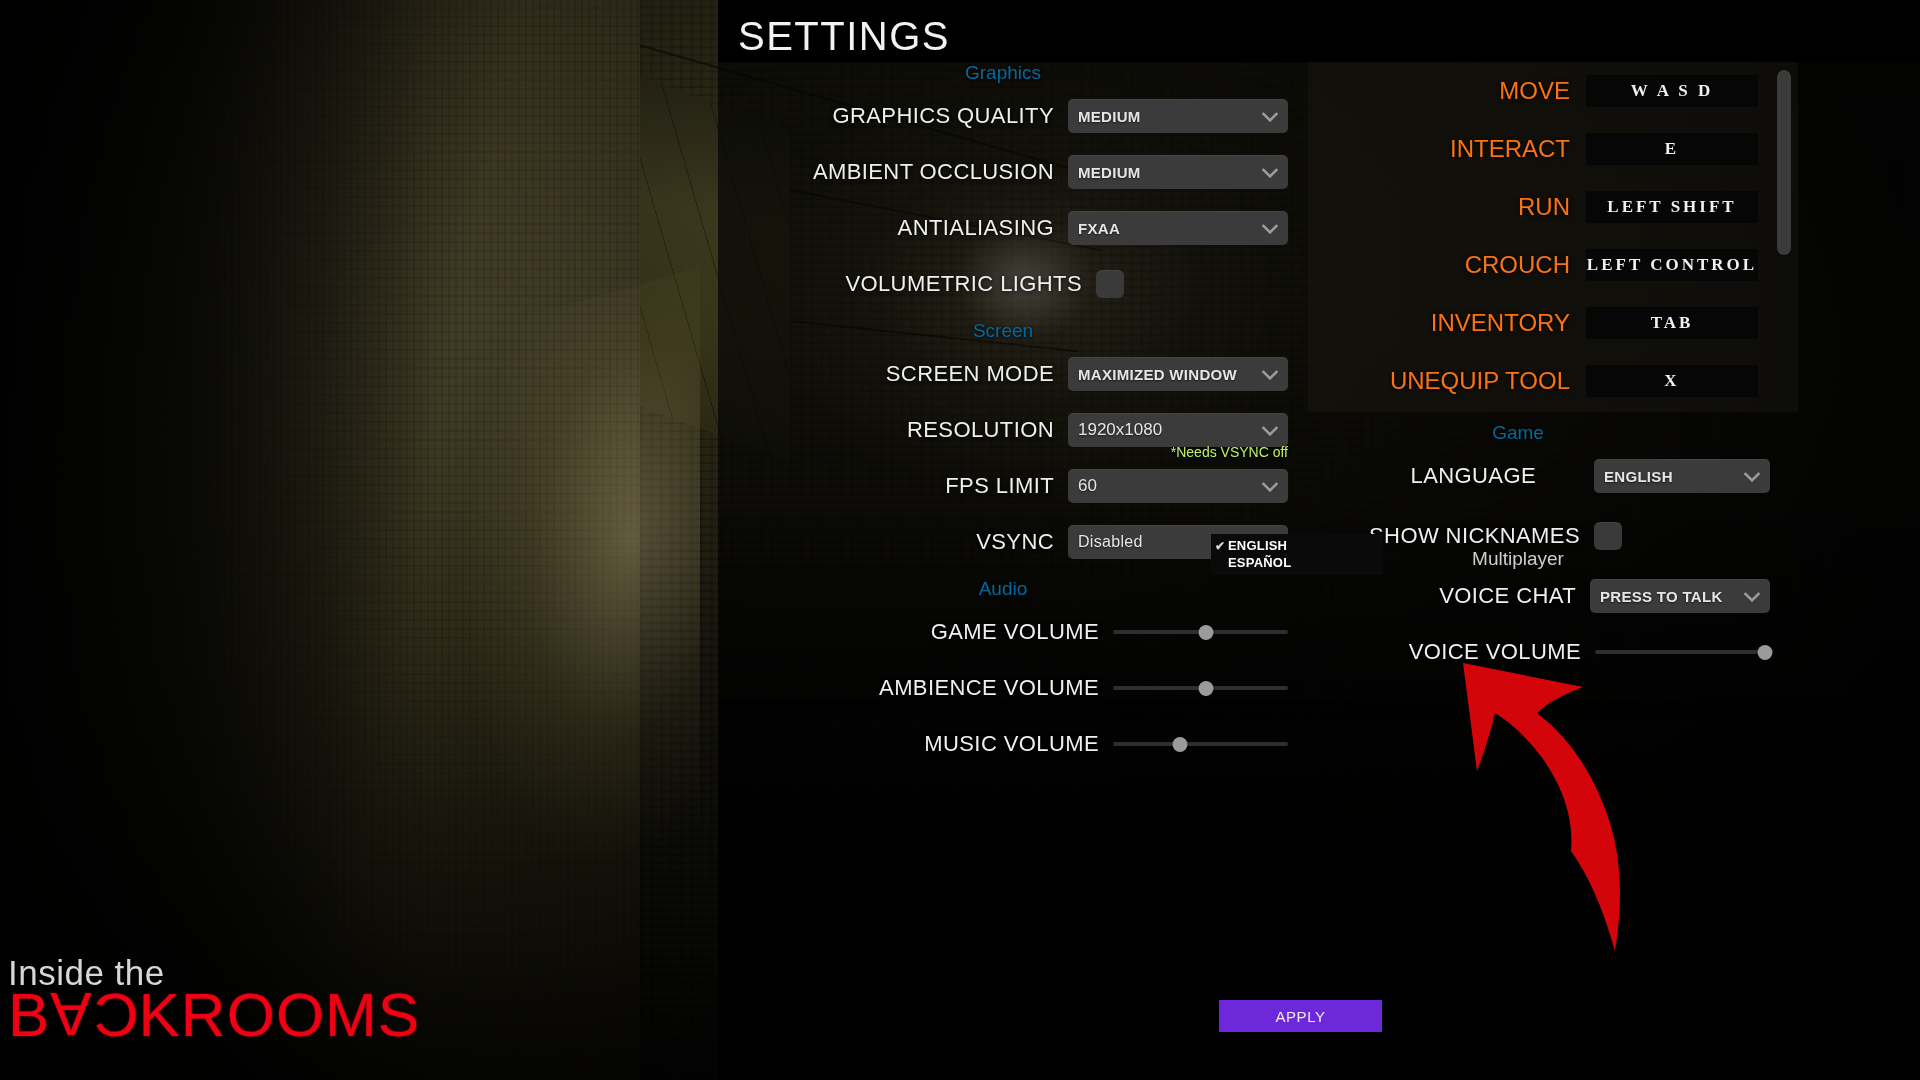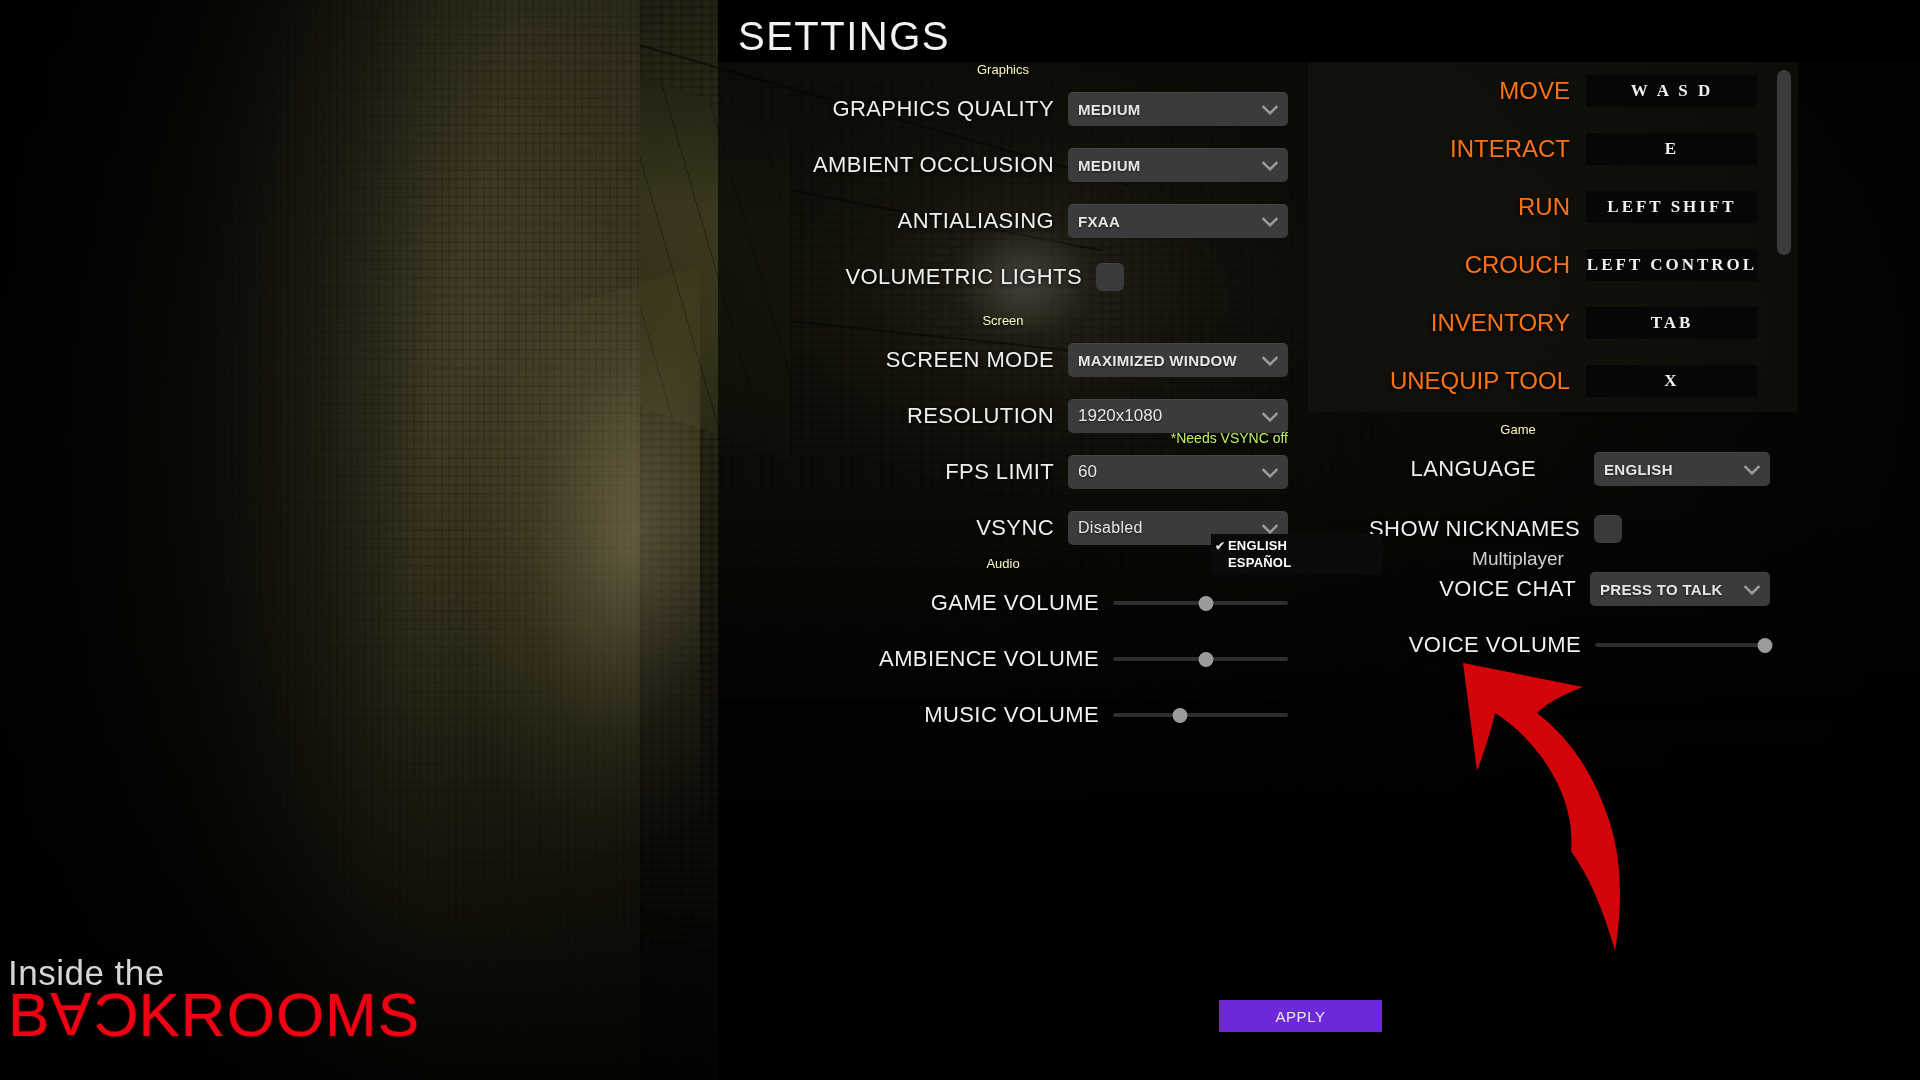--- a/index.html
+++ b/index.html
@@ -94,21 +94,21 @@
     position:absolute; left:738px; top:14px;
     font-size:40px; font-weight:300; letter-spacing:1.5px; color:#f2f2f2;
   }
 
   
   .col { position:absolute; }
   .col-left  { left:718px;  top:62px; width:570px; }
   .col-right { left:1238px; top:62px; width:560px; }
 
   .section-head{
-    text-align:center; font-size:13px; color:#fef9c3; font-weight:400;
+    text-align:center; font-size:19px; color:#0369a1; font-weight:400;
     margin:0 0 4px 0; text-shadow:0 1px 3px rgba(0,0,0,.9);
   }
 
   .row{
     display:flex; align-items:center; justify-content:flex-end;
     height:56px; position:relative;
   }
   .row .lbl{
     font-size:22px; color:#efefef; font-weight:400; letter-spacing:.4px;
     text-shadow:0 1px 4px rgba(0,0,0,.95);
@@ -319,21 +319,21 @@
     </div>
 
     <div class="row">
       <div class="lbl">VSYNC</div>
       <div class="dd">
         <div class="val" style="font-weight:400;font-size:16px;">Disabled</div>
         <span class="chev"></span>
       </div>
     </div>
 
-    <div class="section-head" style="">Audio</div>
+    <div class="section-head" style="margin-top:8px;">Audio</div>
 
     <div class="row">
       <div class="lbl">GAME VOLUME</div>
       <div class="sld">
         <div class="track"></div>
         <div class="knob" id="k-game" style="left: 53%;"></div>
       </div>
     </div>
 
     <div class="row">

